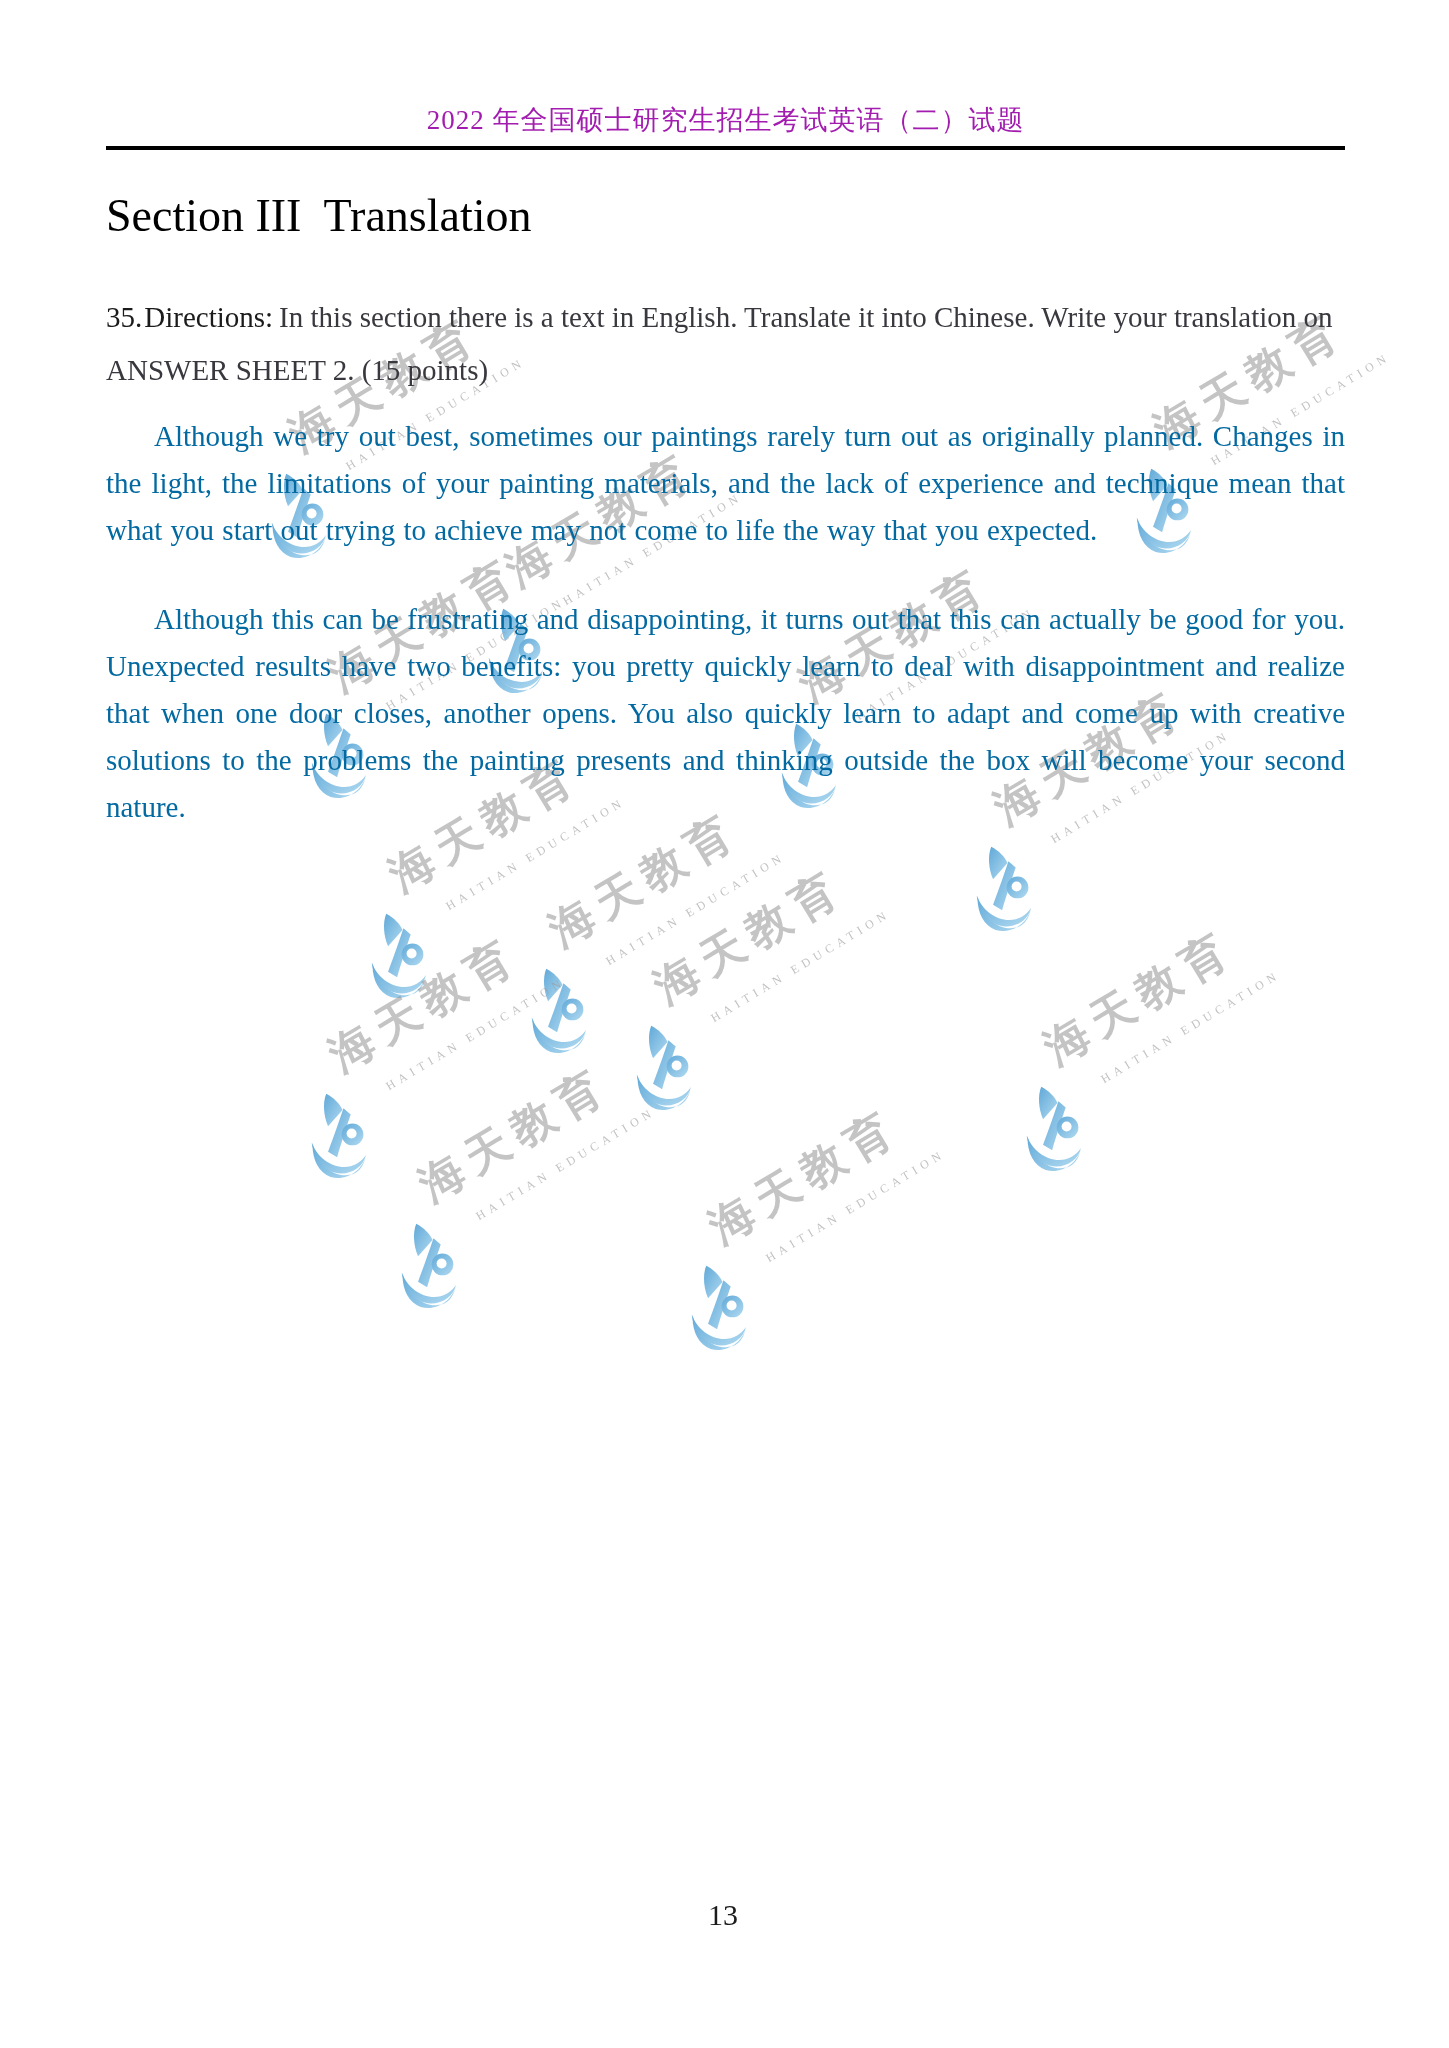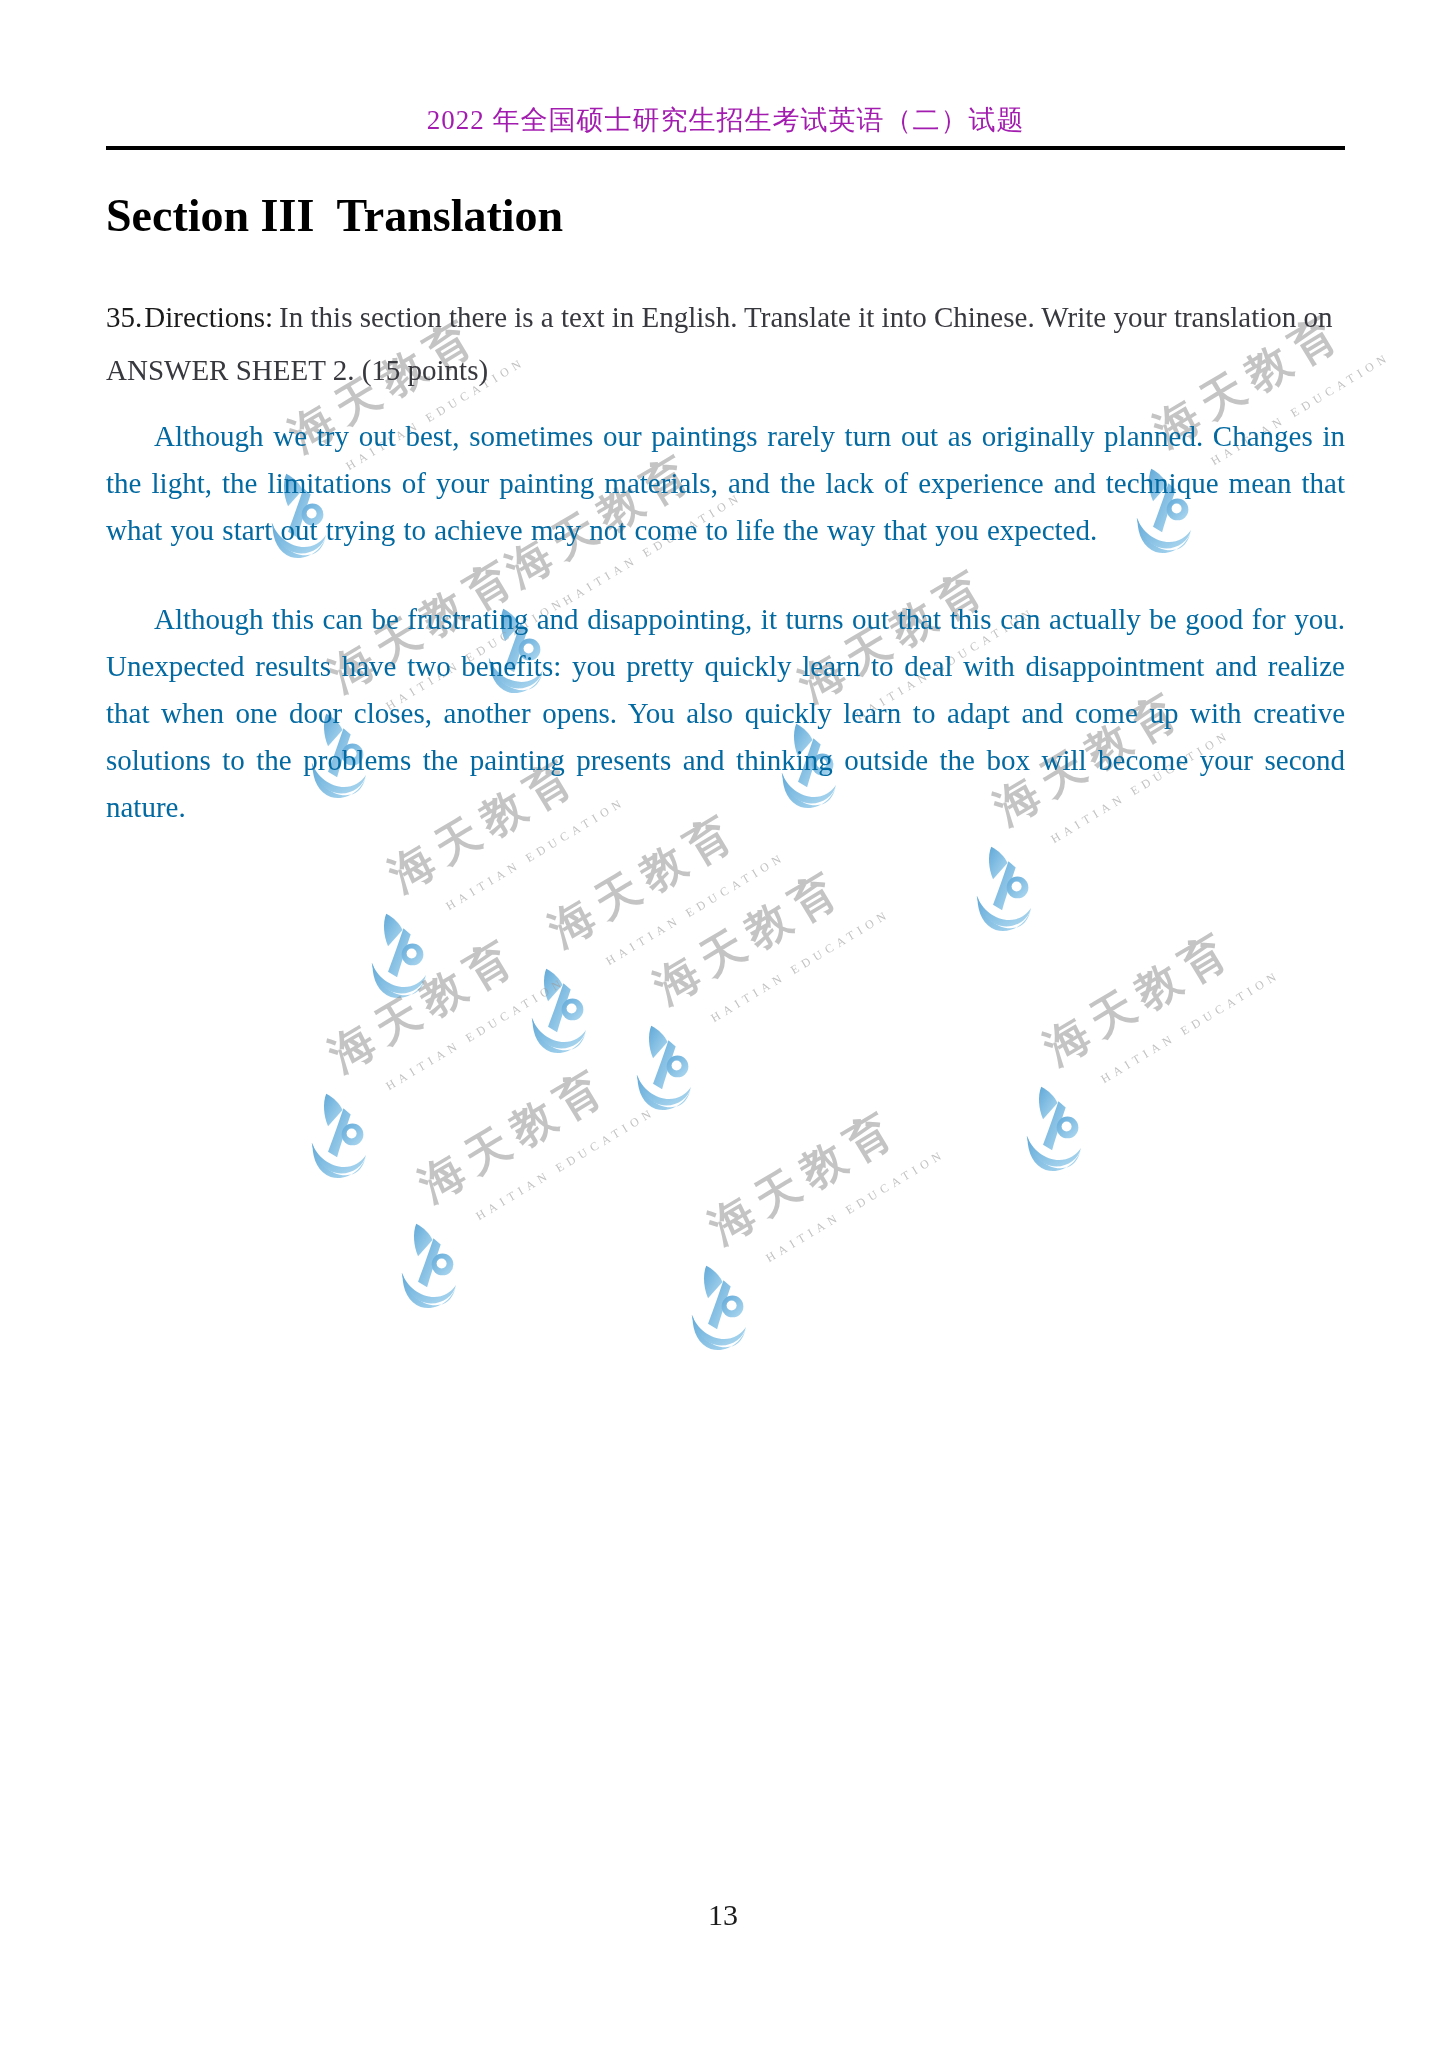--- a/index.html
+++ b/index.html
@@ -41,21 +41,21 @@
     letter-spacing:1px;
     color:#a21caf;
   }
   .header-rule {
     margin-top:10px;
     height:4px; background:#000000;
   }
   .section-title {
     margin:40px 0 0 0;
     font-size:46px; line-height:1.15;
-    font-weight:bold; color:#000;
+    font-weight:normal; color:#000;
     white-space:pre;
   }
   .directions {
     margin:48px 0 0 0;
     font-size:29px; line-height:53px;
     color:#1b1b1b;
   }
   .dir-label { margin-left:2px; }
   .dir-body { color:#38383f; margin-left:6px; }
   .body-par {

